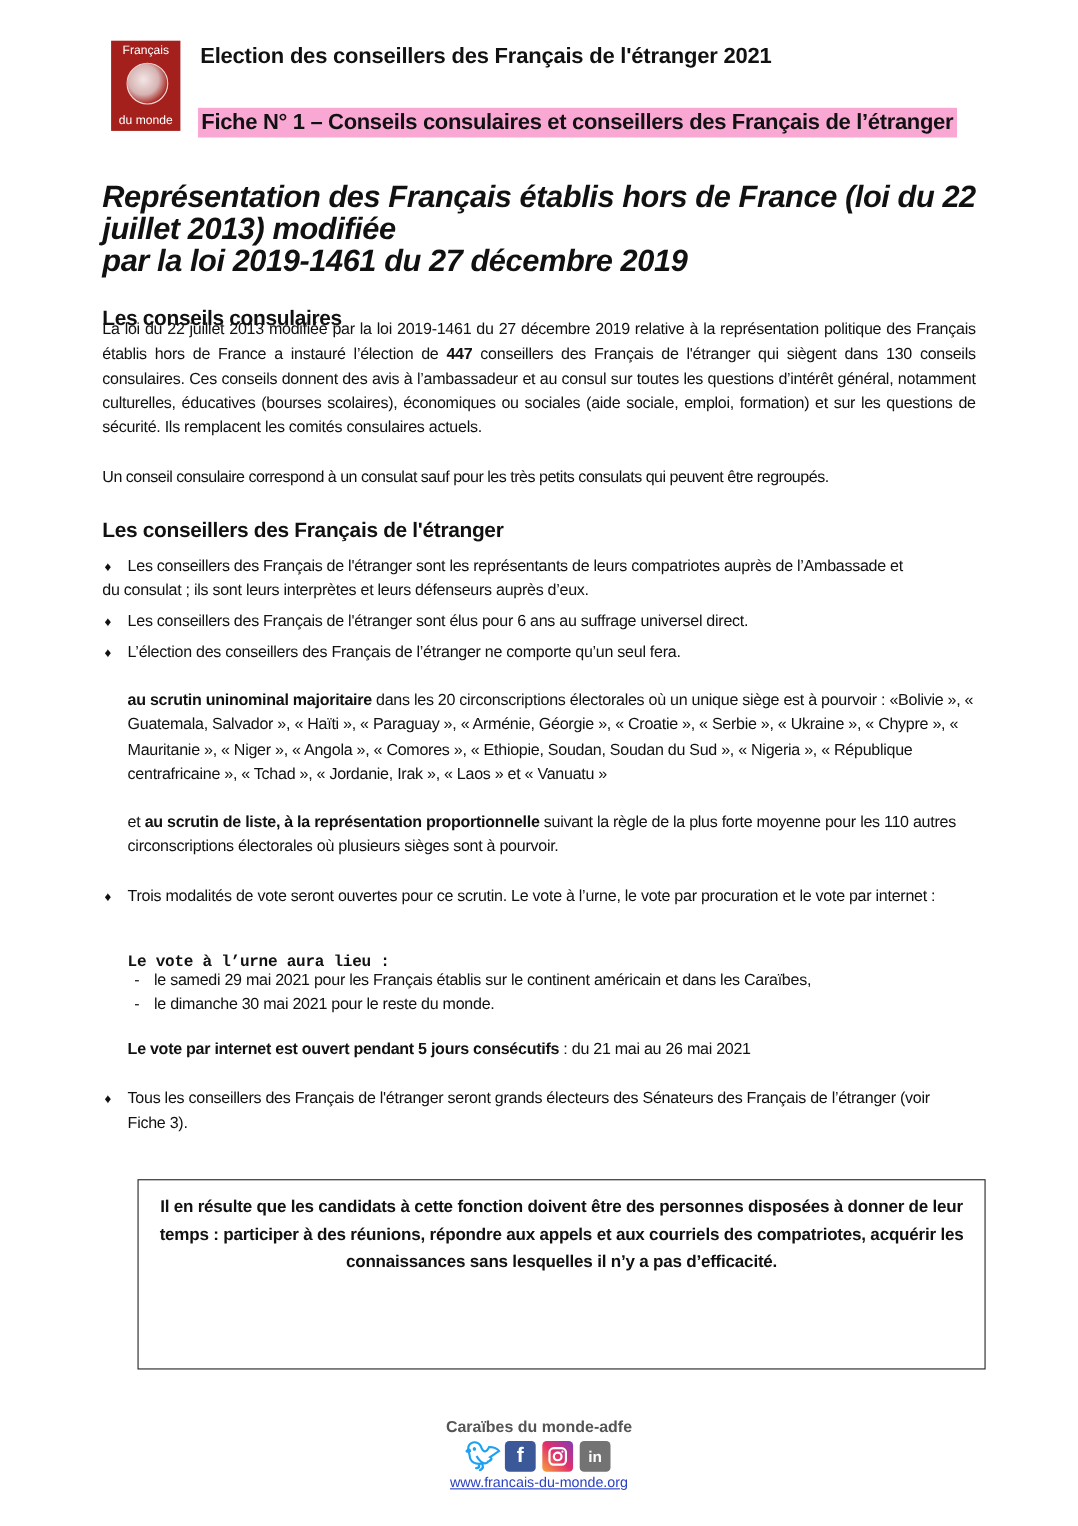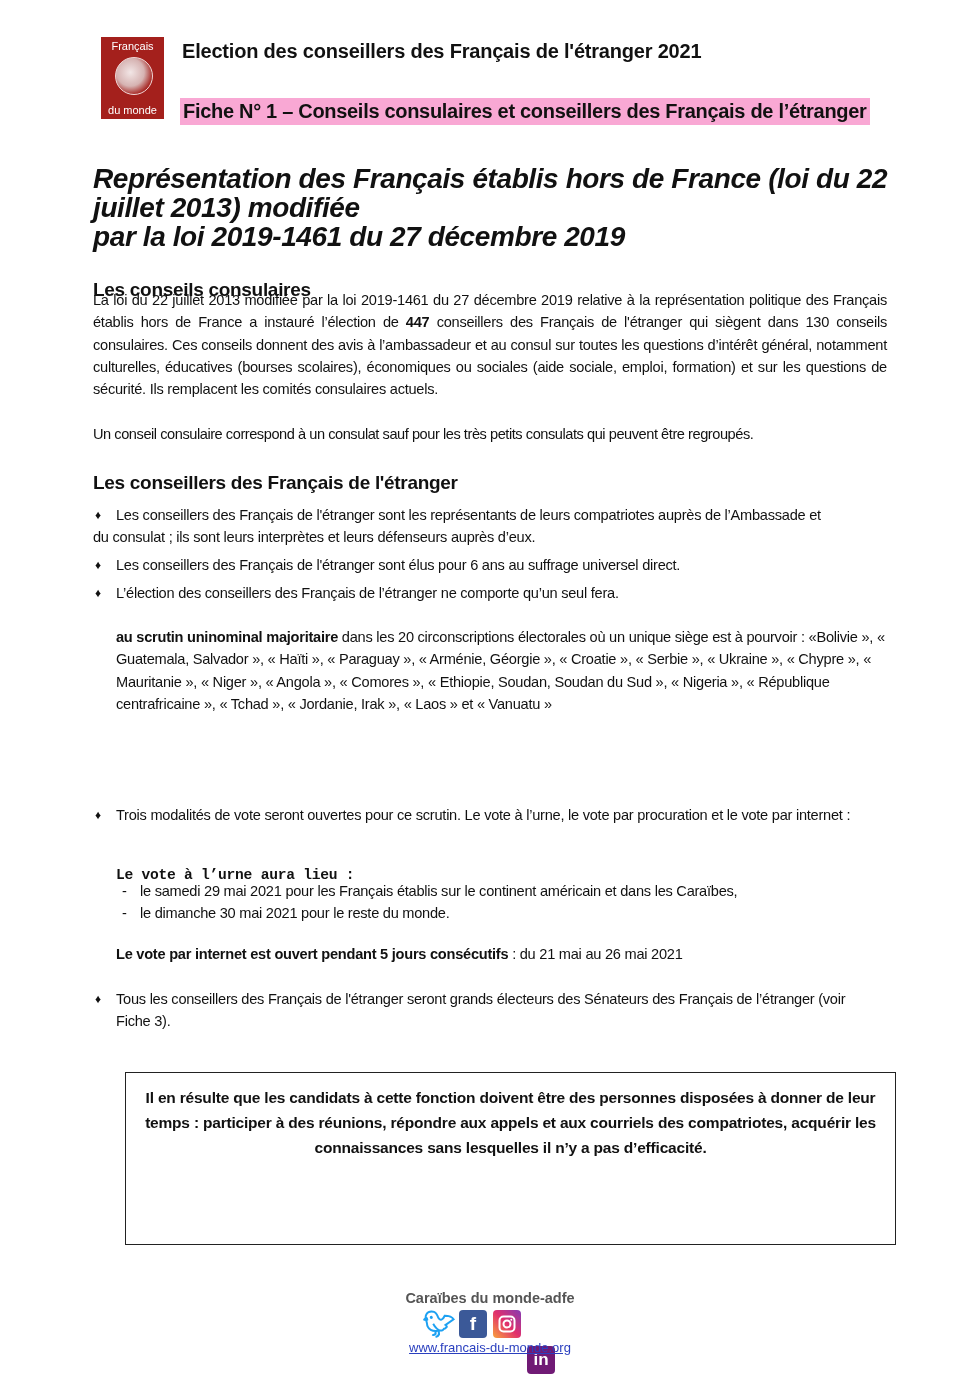--- a/index.html
+++ b/index.html
@@ -42,21 +42,21 @@
   .box .p2 { margin-top:11px; }
 
   .footer { position:absolute; left:380px; top:1290px; width:220px; text-align:center; }
   .footer .org { font-size:14.5px; font-weight:bold; color:#555; }
   .footer .icons { margin-top:4px; height:28px; display:flex; justify-content:center; gap:6px; }
   .footer .ic { width:28px; height:28px; border-radius:4px; display:flex; align-items:center; justify-content:center;
                 color:#fff; font-weight:bold; font-size:19px; }
   .footer .tw { background:transparent; color:#1da1f2; font-size:26px; }
   .footer .fb { background:#3b5998; }
   .footer .ig { background:linear-gradient(45deg,#f9a23c,#e1306c,#833ab4); }
-  .footer .li { background:#701a75; font-size:17px;margin-top:36px; }
+  .footer .li { background:#737373; font-size:14px; }
   .footer .url { margin-top:2px; font-size:13px; color:#2a3fbf; text-decoration:underline; }
 </style>
 </head>
 <body>
 
 <div class="page">
 
   <div class="logo">
     <span class="t1">Français</span>
     <span class="globe"></span>
@@ -85,20 +85,21 @@
   <div class="bullet" style="top:554px;">
     <span class="dia">♦</span>
     <span class="btext">Les conseillers des Français de l'étranger sont élus pour 6 ans au suffrage universel direct.</span>
   </div>
 
   <div class="bullet" style="top:582px;">
     <span class="dia">♦</span>
     <span class="btext">L’élection des conseillers des Français de l’étranger ne comporte qu’un seul fera.</span>
   </div>
   <div class="sub" style="top:626px;"><span class="b">au scrutin uninominal majoritaire</span><span> dans les 20 circonscriptions électorales où un unique siège est à pourvoir : «Bolivie », « Guatemala, Salvador », « Haïti », « Paraguay », « Arménie, Géorgie », « Croatie », « Serbie », « Ukraine », « Chypre », « Mauritanie », « Niger », « Angola », « Comores », « Ethiopie, Soudan, Soudan du Sud », « Nigeria », « République centrafricaine », « Tchad », « Jordanie, Irak », « Laos » et « Vanuatu »</span></div>
+  <div class="sub" style="top:737px;"><span>et </span><span class="b">au scrutin de liste, à la représentation proportionnelle</span><span> suivant la règle de la plus forte moyenne pour les 110 autres circonscriptions électorales où plusieurs sièges sont à pourvoir.</span></div>
 
   <div class="bullet hang" style="top:804px; width:775px;">
     <span class="dia">♦</span>
     <span class="btext" style="padding-left:23px; text-indent:0;">Trois modalités de vote seront ouvertes pour ce scrutin. Le vote à l’urne, le vote par procuration et le vote par internet :</span>
   </div>
 
   <div class="sub b" style="top:864px;font-family:Liberation Mono, monospace;">Le vote à l’urne aura lieu :</div>
   <div class="dash-item" style="top:883px;"><span class="d">-</span><span>le samedi 29 mai 2021 pour les Français établis sur le continent américain et dans les Caraïbes,</span></div>
   <div class="dash-item" style="top:905px;"><span class="d">-</span><span>le dimanche 30 mai 2021 pour le reste du monde.</span></div>
 

